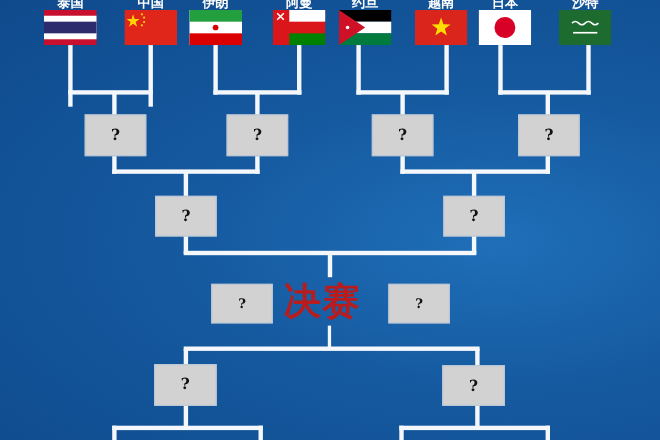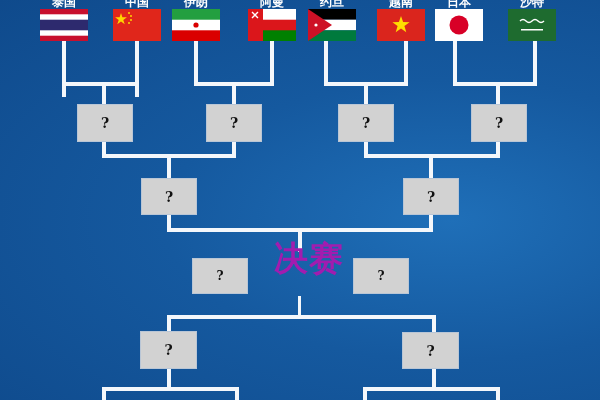--- a/index.html
+++ b/index.html
@@ -14,22 +14,22 @@
       position: absolute; background: #d2d2d2; border: 1px solid #b9c6d6;
       box-sizing: border-box; display: flex; align-items: center; justify-content: center;
       font-family: "DejaVu Serif", serif; font-weight: bold; font-size: 14px; color: #111;
     }
     .label {
       position: absolute; color: #ffffff; font-weight: bold; font-size: 12px;
       text-align: center; width: 60px; top: -6px; font-family: "DejaVu Sans", sans-serif;
     }
     .flag { position: absolute; width: 48px; height: 32px; box-sizing: border-box; overflow: hidden; top: 9px; }
     .final-title {
-      position: absolute; left: 258px; top: 236px; width: 86px; text-align: right;
-      color: #a21caf; font-size: 34px; font-weight: bold; letter-spacing: 1px;
+      position: absolute; left: 258px; top: 251px; width: 86px; text-align: left;
+      color: #b91c1c; font-size: 34px; font-weight: bold; letter-spacing: 1px;
       font-family: "DejaVu Sans", sans-serif;
     }
   </style>
 </head>
 <body>
 
 <div class="stage">
 
   <div class="label" style="left:34px;">泰国</div>
   <div class="label" style="left:107px;">中国</div>

